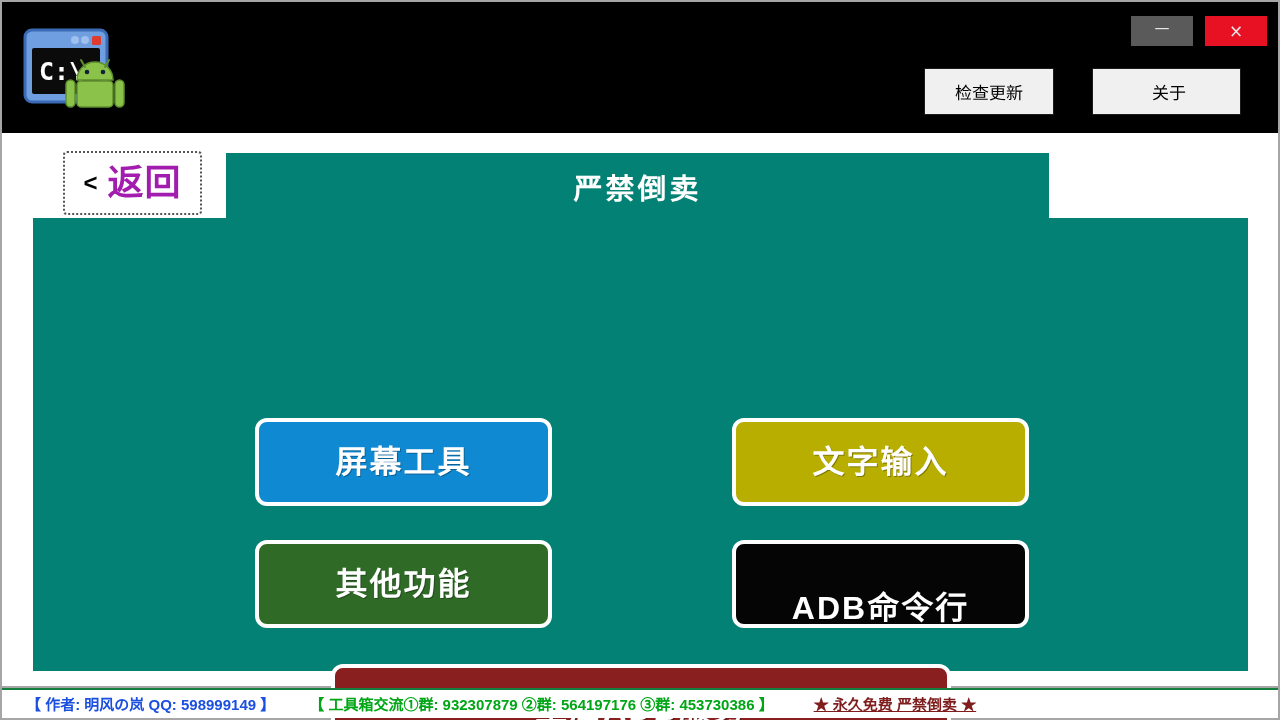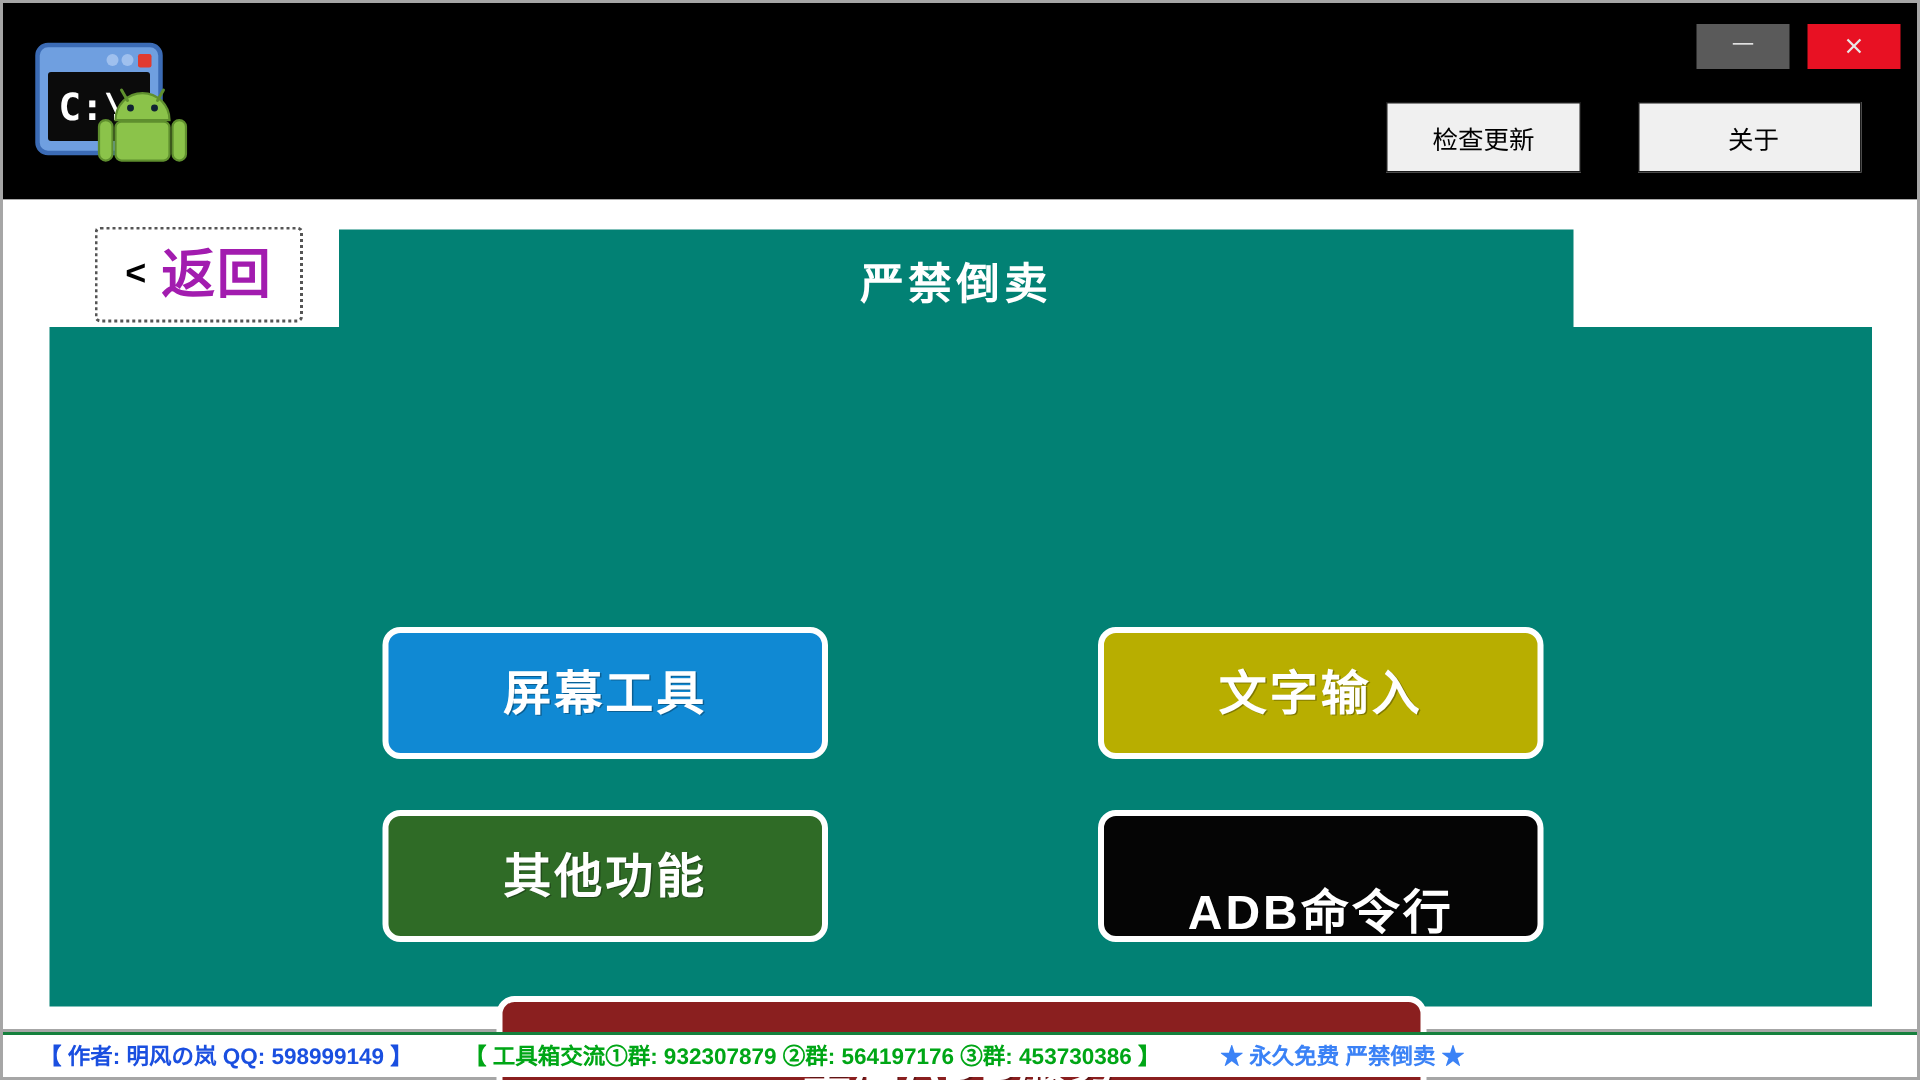--- a/index.html
+++ b/index.html
@@ -218,21 +218,21 @@
     overflow: hidden;
   }
   .st-seg {
     font-size: 15px;
     font-weight: bold;
     font-family: "Liberation Sans", sans-serif;
     line-height: 1;
   }
   .st-author { color: #1a4fe0; margin-left: 24px; }
   .st-groups { color: #00a616; margin-left: 34px; }
-  .st-notice { color: #3b82f6; margin-left: 40px; }
+  .st-notice { color: #7f1d1d; margin-left: 40px; text-decoration: underline; }
 </style>
 </head>
 <body>
 
 <div id="app">
 
   <div class="titlebar">
 
     <div class="logo">
       <svg width="106" height="106" viewBox="0 0 106 106" xmlns="http://www.w3.org/2000/svg">

